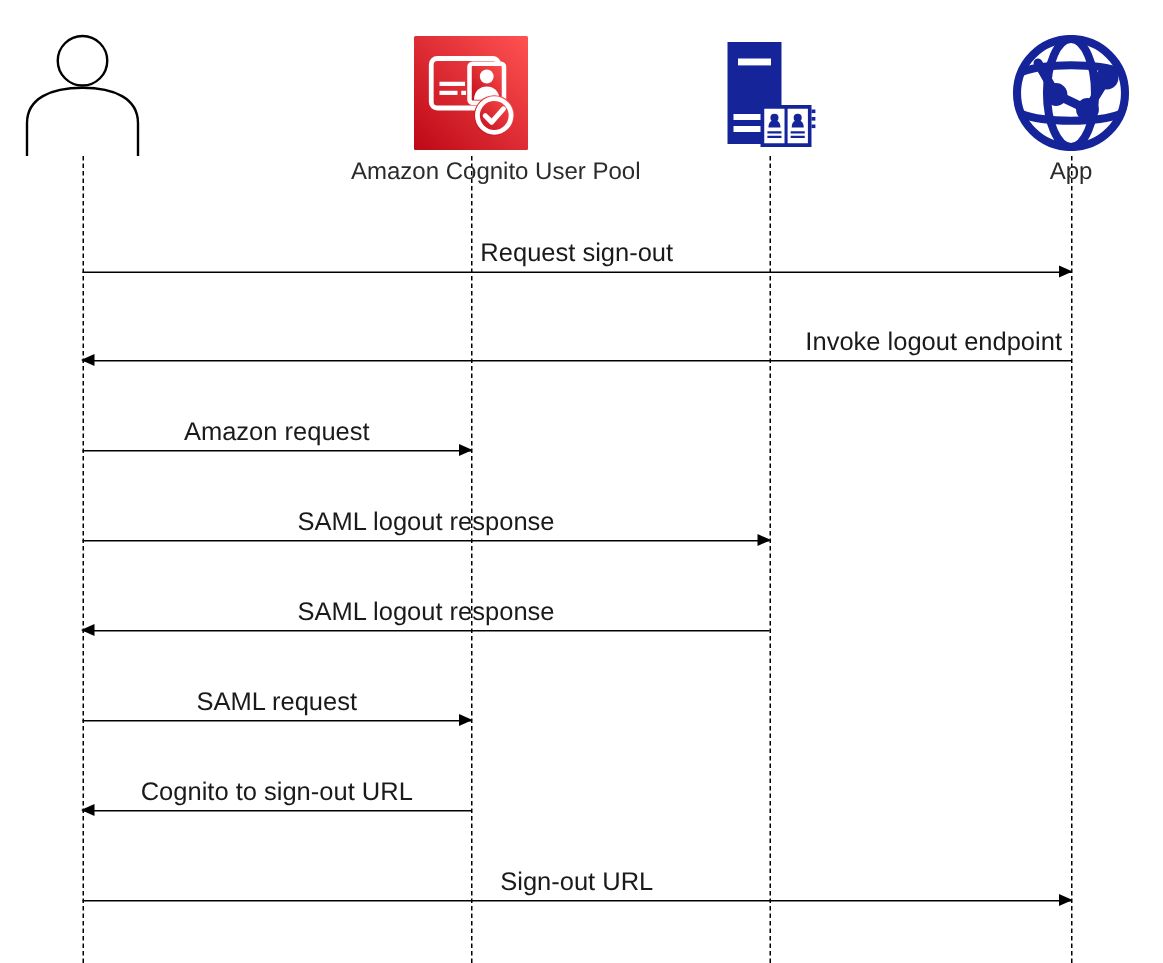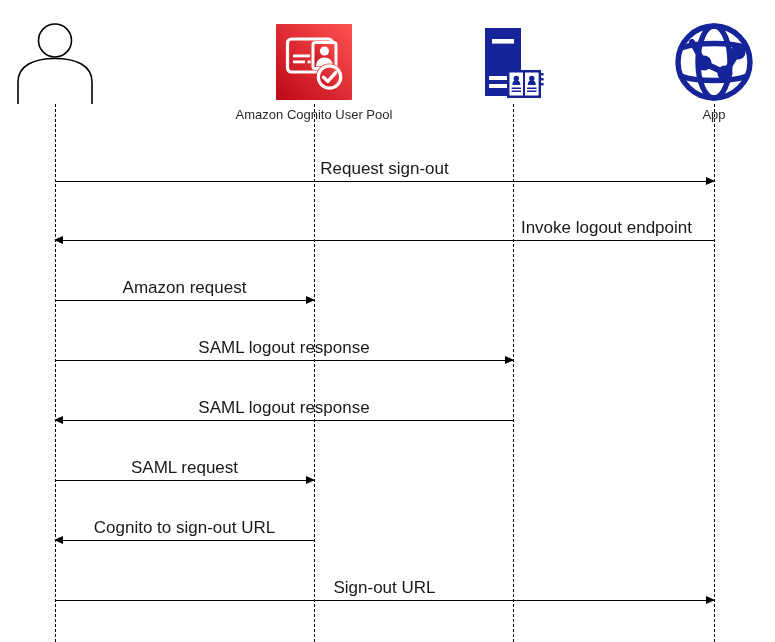--- a/index.html
+++ b/index.html
@@ -33,21 +33,21 @@
     top: 20px;
     transform: translateX(-50%);
     width: 84px;
     height: 84px;
   }
   .participant .p-label {
     position: absolute;
     left: 0;
     right: 0;
     top: 108px;
-    font-size: 13px;
+    font-size: 16px;
     color: #2b2b2b;
     white-space: nowrap;
     line-height: 14px;
   }
   
   .lifeline {
     position: absolute;
     top: 104px;
     width: 0;
     height: 538px;
@@ -89,21 +89,21 @@
     color: #1a1a1a;
     white-space: nowrap;
     line-height: 14px;
   }
   .msg-label.center {
     left: 0;
     right: 0;
     text-align: center;
   }
   .msg-label.right {
-    right: 22px;
+    right: 6px;
     text-align: right;
   }
   
   .actor-svg { display: block; }
   .aws-svg { display: block; }
 </style>
 </head>
 <body>
 
 <div id="canvas">

